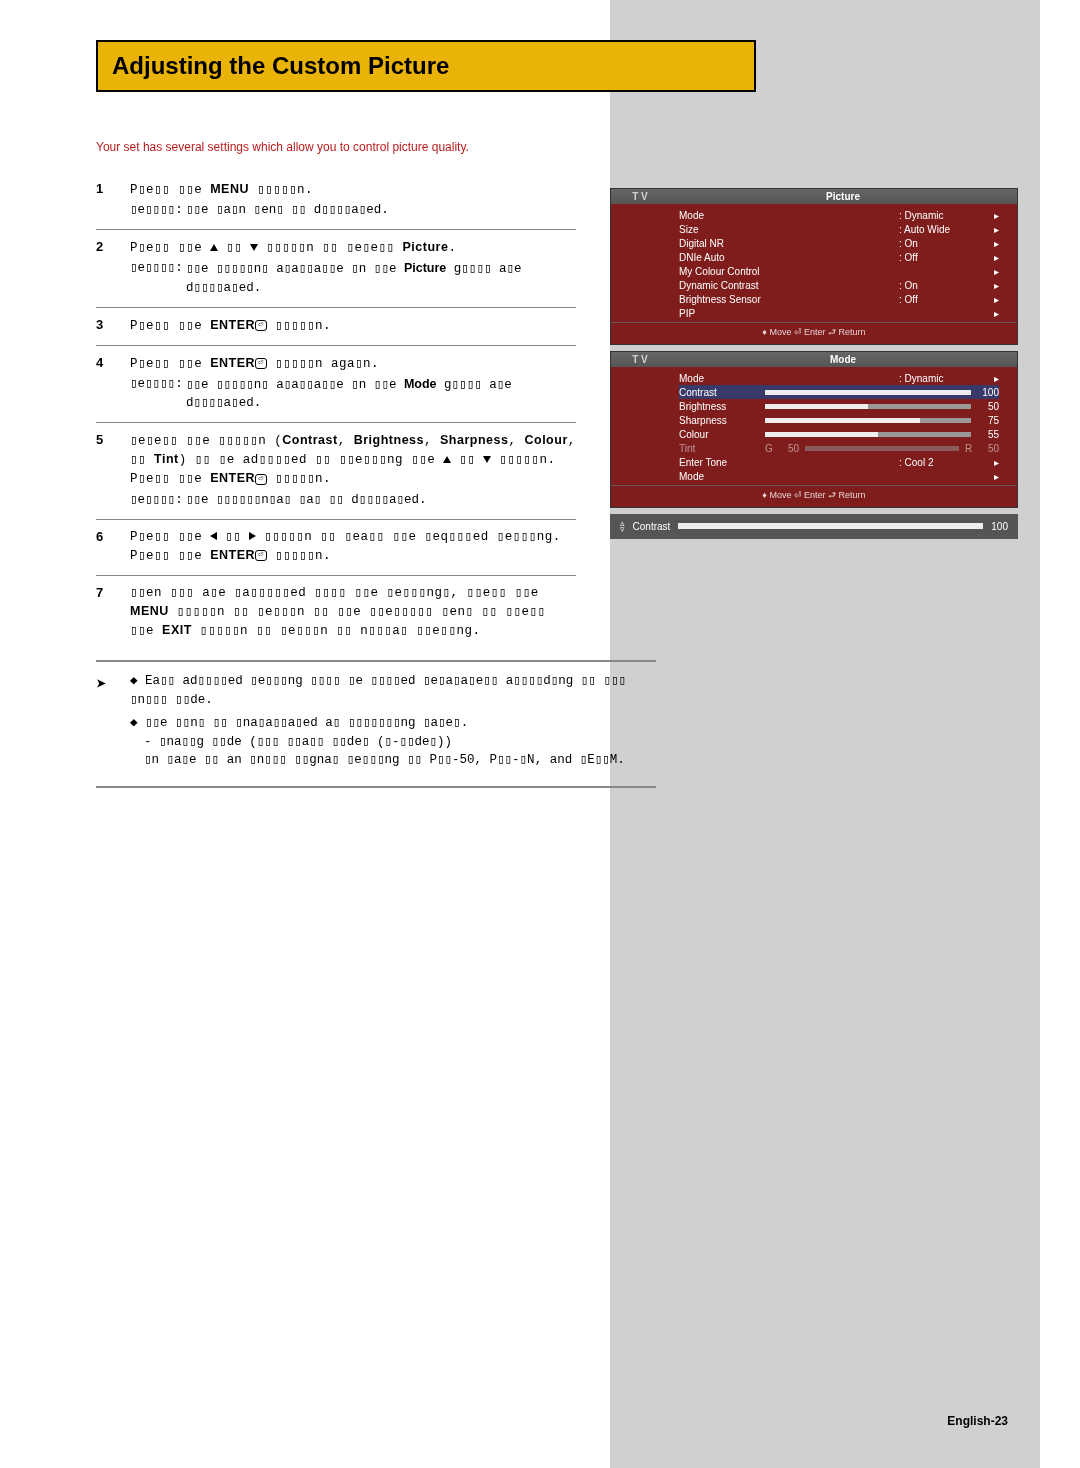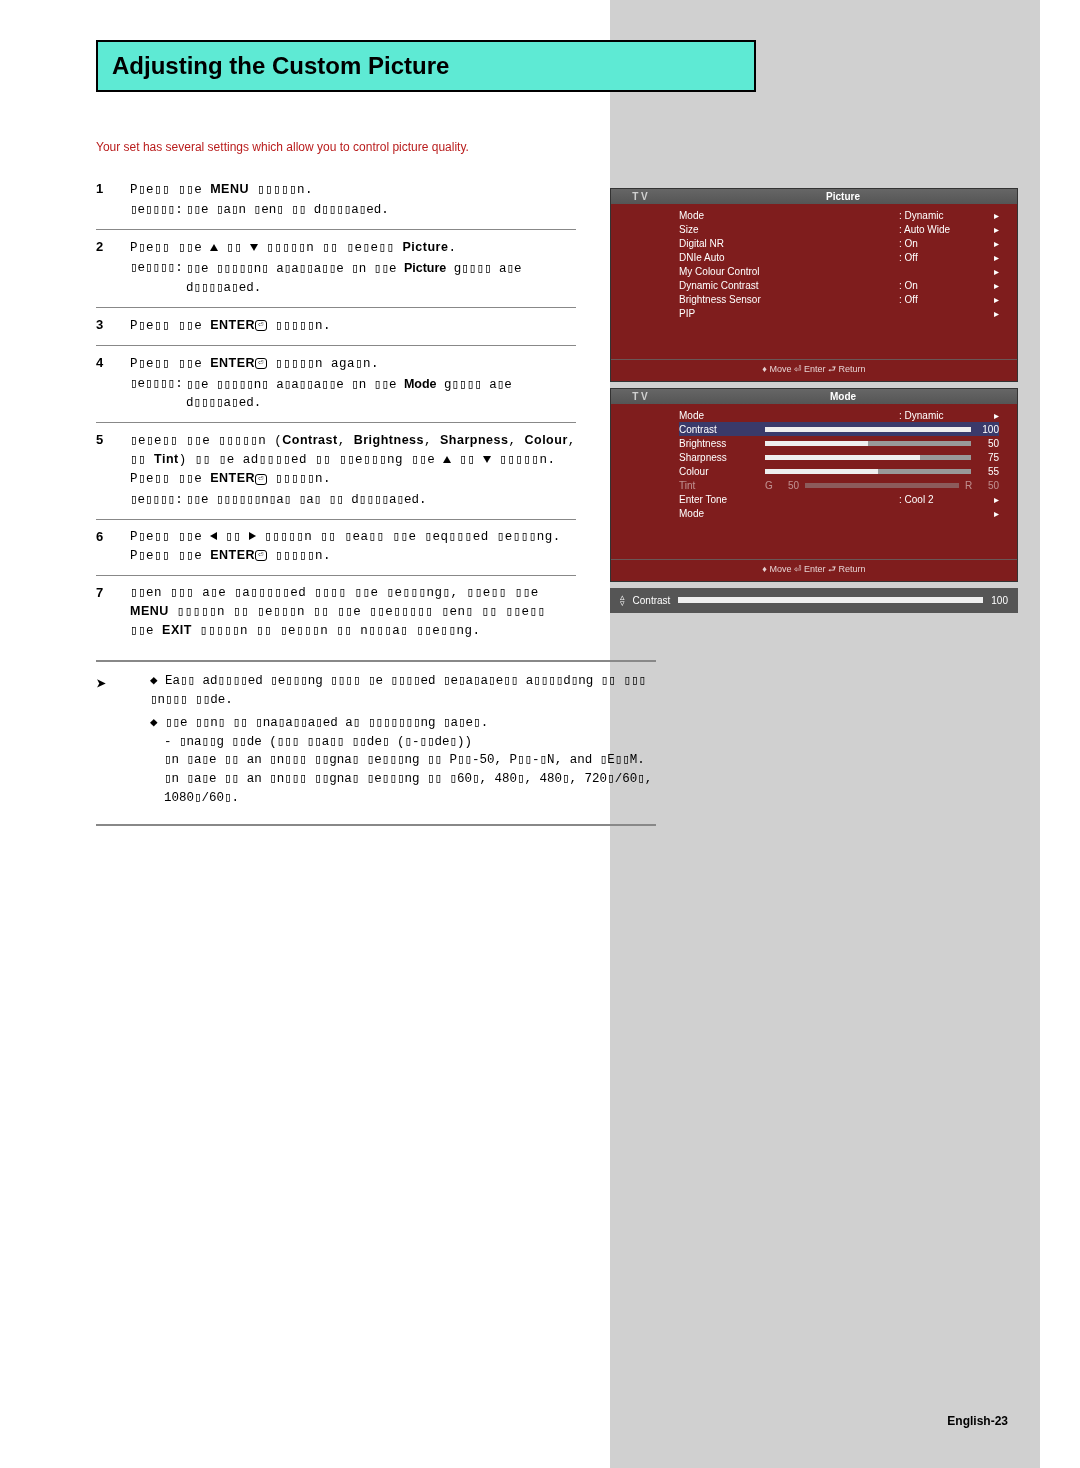--- a/index.html
+++ b/index.html
@@ -20,21 +20,21 @@
   }
   .content {
     position: absolute;
     top: 0;
     left: 0;
     width: 1040px;
     padding: 40px 0 0 96px;
     z-index: 2;
   }
   .title-bar {
-    background: #5eead4;
+    background: #eab308;
     border: 2px solid #000;
     padding: 10px 14px;
     margin-right: 60px;
     width: 660px;
   }
   .title-bar h1 {
     font-size: 24px;
     font-weight: 900;
     color: #000;
     white-space: nowrap;
@@ -75,21 +75,21 @@
     font-family: "Courier New", monospace;
     font-size: 12.5px;
     line-height: 1.5;
     width: 560px;
   }
   .note-arrow {
     width: 34px;
     flex-shrink: 0;
     font-size: 18px;
   }
-  .note-body ul { list-style: none; margin-left: 20px; }
+  .note-body ul { list-style: none; }
   .note-body li::before { content: "◆ "; }
   .note-body li { margin-bottom: 4px; }
   .note-body .sub { padding-left: 14px; }
   .osd-panels {
     position: absolute;
     top: 188px;
     right: 62px;
     width: 408px;
     font-size: 10px;
     color: #fff;
@@ -117,21 +117,20 @@
     display: flex; align-items:center; height:14px; gap:6px;
   }
   .osd-slider .k { width: 80px; }
   .osd-slider .bar { flex:1; height:5px; background:#999; position:relative; }
   .osd-slider .bar .fill { position:absolute; left:0; top:0; bottom:0; background:#eee; }
   .osd-slider .n { width:22px; text-align:right; }
   .osd-slider .mid { position:relative; flex:1; height:5px; background:#999; }
   .osd-footer {
     text-align:center; font-size:9px; opacity:.8; padding:2px 0 3px;
     border-top:1px solid #666;
-    margin-top:37px;
   }
   .osd-contrast {
     background:#555; padding:6px 10px; display:flex; align-items:center;
     gap:8px; font-size:10px;
   }
   .osd-contrast .arrows{ display:flex; flex-direction:column; line-height:.7; font-size:9px;}
   .osd-contrast .bar { flex:1; height:6px; background:#999; position:relative;}
   .osd-contrast .bar .fill{position:absolute;left:0;top:0;bottom:0;right:0;background:#eee;}
   .page-num {
     position:absolute; bottom:40px; right:72px; font-weight:900; font-size:12px;
@@ -229,21 +228,20 @@
   </div>
 
   <div class="note-block">
     <div class="note-arrow">➤</div>
     <div class="note-body">
       <ul>
         <li>Ea▯▯ ad▯▯▯▯ed ▯e▯▯▯ng ▯▯▯▯ ▯e ▯▯▯▯ed ▯e▯a▯a▯e▯▯ a▯▯▯▯d▯ng ▯▯ ▯▯▯ ▯n▯▯▯ ▯▯de.</li>
         <li><span>▯▯e ▯▯n▯ ▯▯ ▯na▯a▯▯a▯ed a▯ ▯▯▯▯▯▯▯ng ▯a▯e▯.</span>
           <div class="sub">- ▯na▯▯g ▯▯de (▯▯▯ ▯▯a▯▯ ▯▯de▯ (▯-▯▯de▯))</div>
           <div class="sub">  ▯n ▯a▯e ▯▯ an ▯n▯▯▯ ▯▯gna▯ ▯e▯▯▯ng ▯▯ P▯▯-50, P▯▯-▯N, and ▯E▯▯M.</div>
-          <div class="sub">  ▯n ▯a▯e ▯▯ an ▯n▯▯▯ ▯▯gna▯ ▯e▯▯▯ng ▯▯ ▯60▯, 480▯, 480▯, 720▯/60▯, 1080▯/60▯.</div>
         </li>
       </ul>
     </div>
   </div>
 
 </div>
 
 <div class="osd-panels">
 
   <div class="osd">

